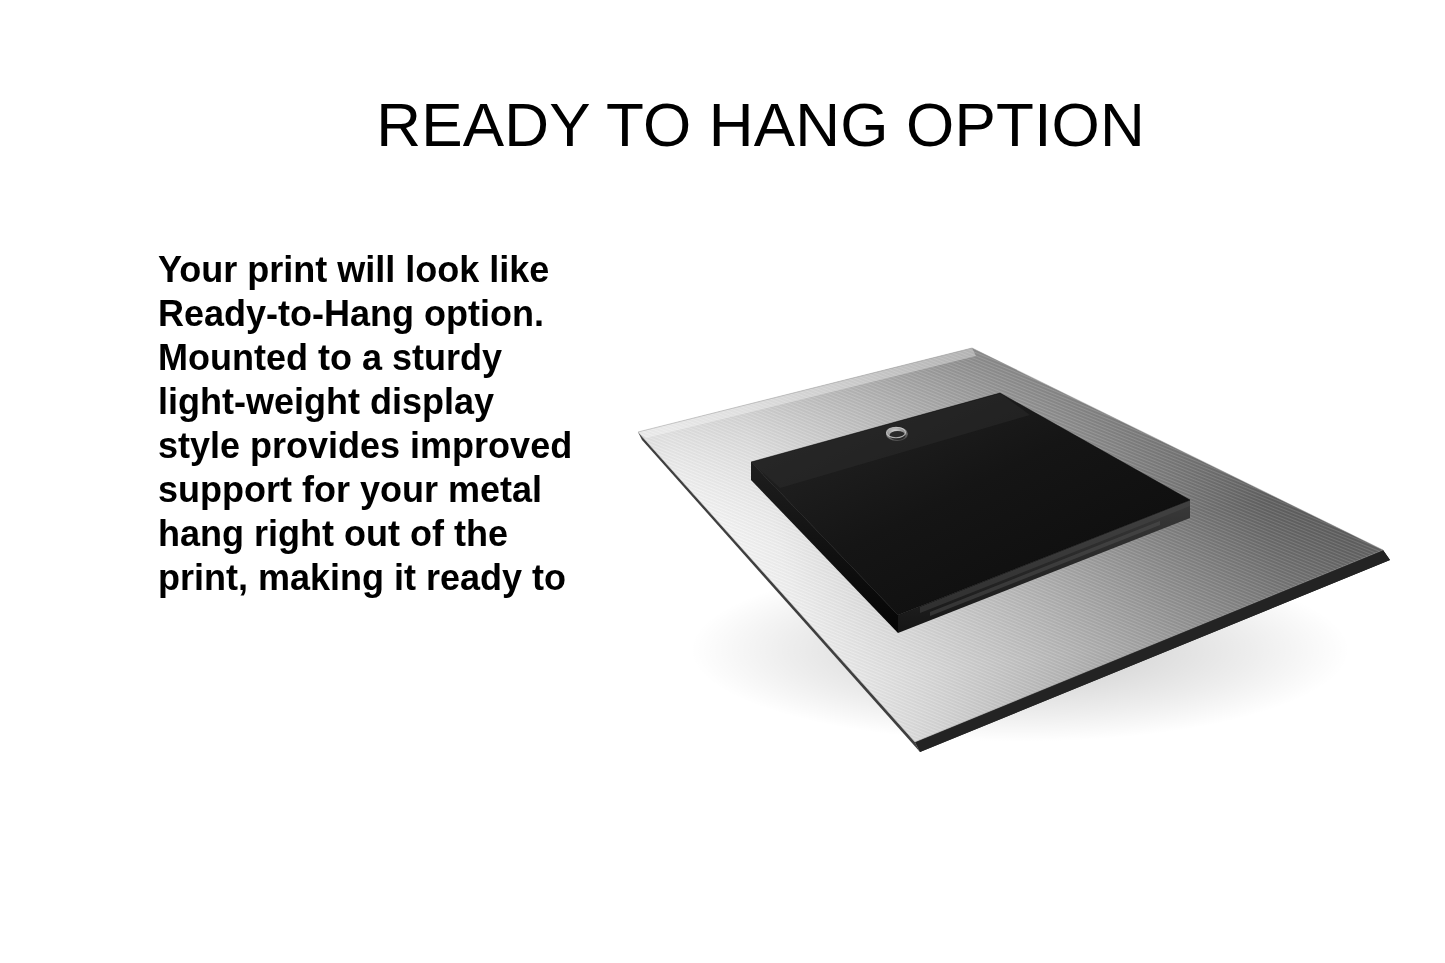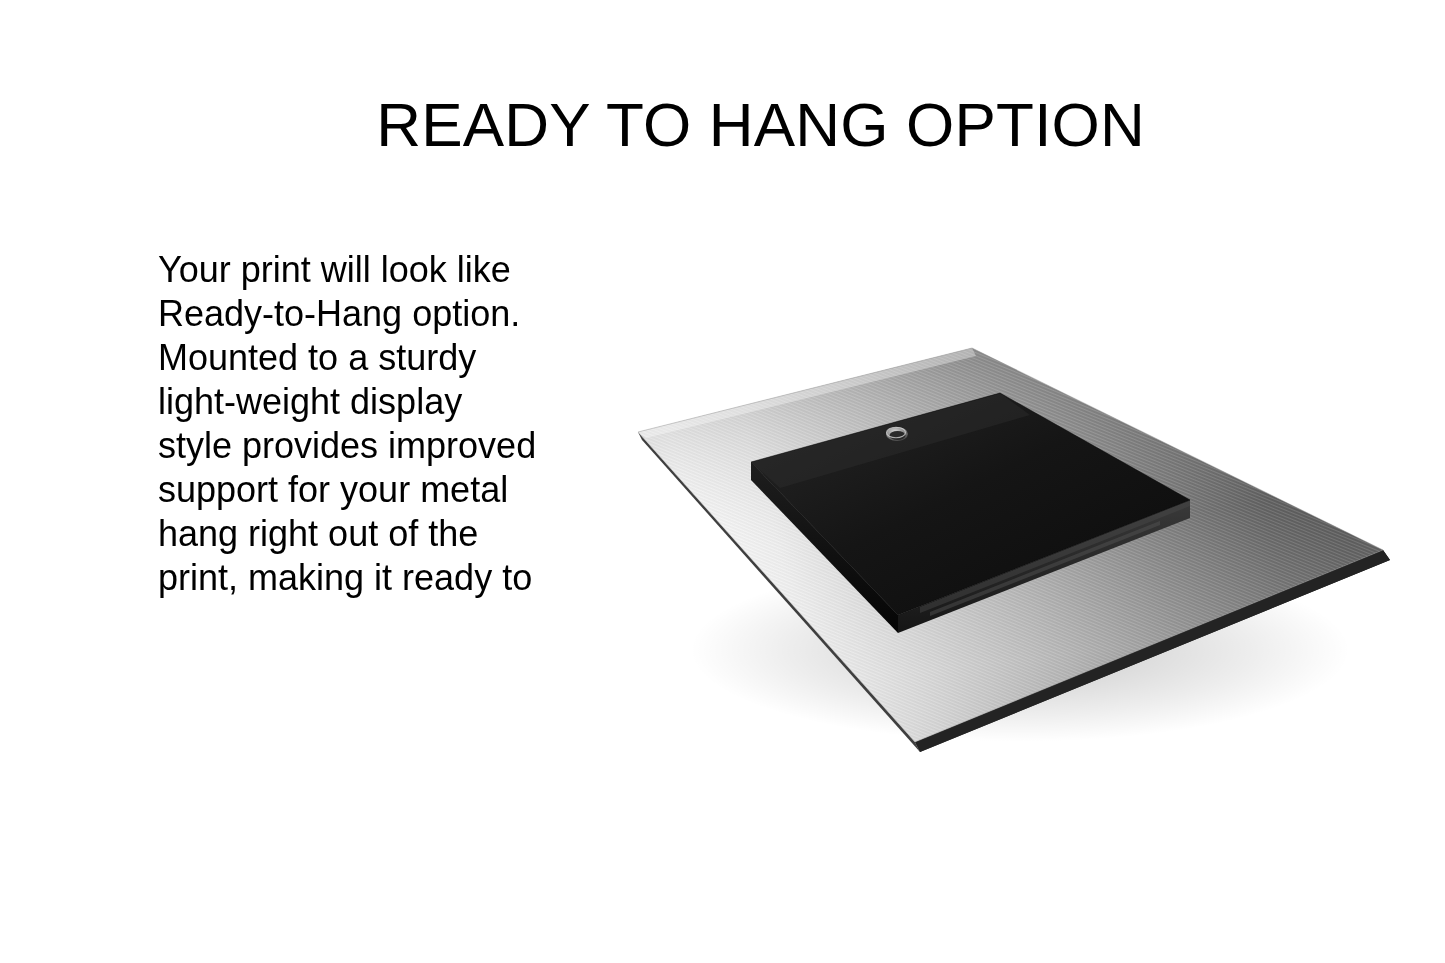--- a/index.html
+++ b/index.html
@@ -44,21 +44,21 @@
 
   
   #body-copy {
     position: absolute;
     left: 158px;
     top: 248px;
     width: 420px;
     font-size: 36px;
     line-height: 44px;
     color: #000000;
-    font-weight: 400;
+    font-weight: 700;
   }
   #body-copy .line {
     display: block;
     white-space: nowrap;
   }
 
   
   #product {
     position: absolute;
     left: 600px;

